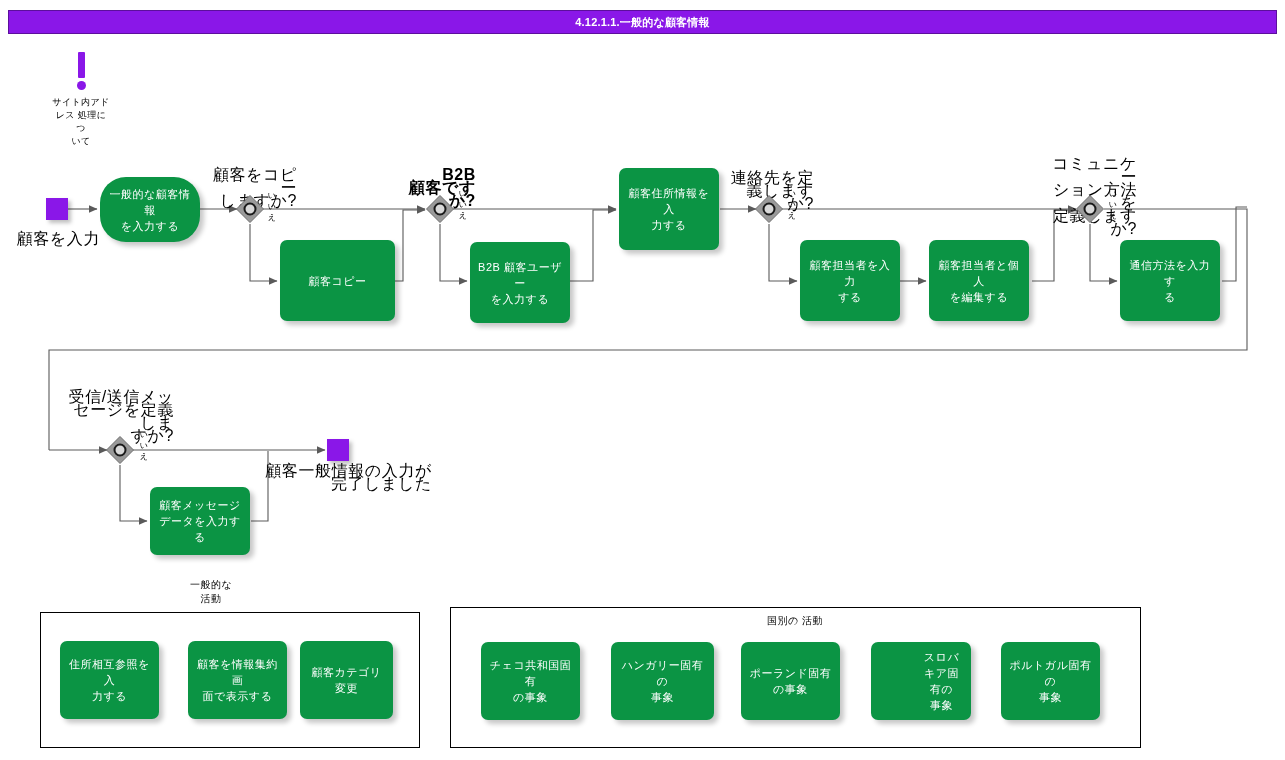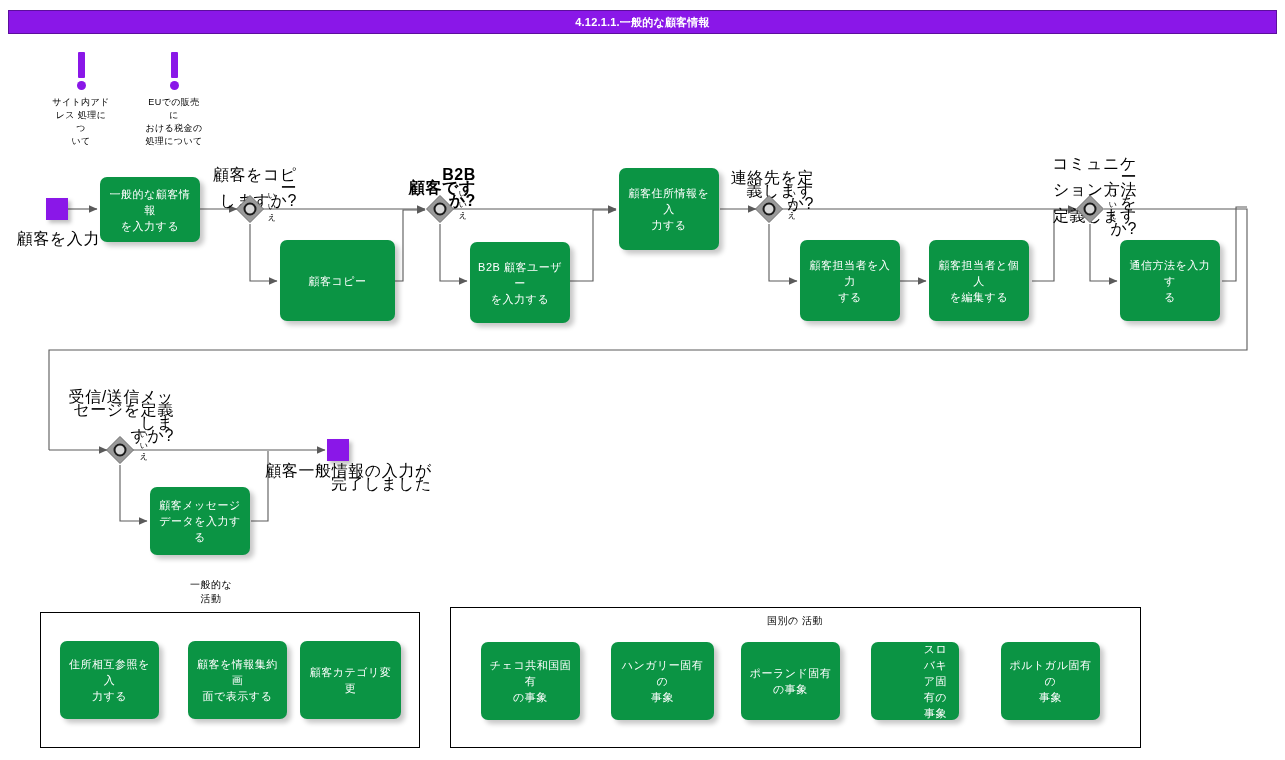--- a/index.html
+++ b/index.html
@@ -121,34 +121,25 @@
   <div class="warn" style="left:51px;top:52px;">
     <div class="bang">
       <div class="bar"></div>
         <div class="dot"></div>
     </div>
     <div class="wtxt" style="white-space:pre-line;">サイト内アド
 レス 処理につ
 いて</div>
   </div>
 
-  <div class="warn" style="left:144px;top:52px;">
-    <div class="bang">
-      <div class="bar"></div>
-        <div class="dot"></div>
-    </div>
-    <div class="wtxt" style="white-space:pre-line;">EUでの販売に
-おける税金の
-処理について</div>
-  </div>
 
   <div class="startnode" style="left:46px;top:198px;"></div>
   <div class="lbl" style="left:14px;top:232px;width:86px;">顧客を入力</div>
 
-  <div class="node" style="left:100px;top:177px;width:100px;height:65px;white-space:pre-line;">一般的な顧客情報
+  <div class="node" style="left:100px;top:177px;width:100px;height:65px;white-space:pre-line;border-radius:26px;">一般的な顧客情報
 を入力する</div>
 
   <div class="lbl" style="left:205px;top:168px;width:92px;white-space:pre-line;">顧客をコピー
 しますか?</div>
   <div class="diamond" style="left:235px;top:194px;">
     <svg class="dshape" viewBox="0 0 30 30" xmlns="http://www.w3.org/2000/svg">
       <polygon points="15,1.5 28.5,15 15,28.5 1.5,15" fill="#9a9a9a" stroke="#6e6e6e" stroke-width="1"></polygon>
       <circle cx="15" cy="15" r="5.5" fill="#d9d9d9" stroke="#1a1a1a" stroke-width="2"></circle>
     </svg>
   </div>
@@ -224,27 +215,27 @@
   <div class="startnode" style="left:327px;top:439px;"></div>
   <div class="lbl" style="left:250px;top:464px;width:182px;">顧客一般情報の入力が完了しました</div>
 
   <div class="grouptitle" style="left:166px;top:578px;width:90px;white-space:pre-line;">一般的な
 活動</div>
   <div class="group" style="left:40px;top:612px;width:380px;height:136px;"></div>
   <div class="node" style="left:60px;top:641px;width:99px;height:78px;white-space:pre-line;">住所相互参照を入
 力する</div>
   <div class="node" style="left:188px;top:641px;width:99px;height:78px;white-space:pre-line;">顧客を情報集約画
 面で表示する</div>
-  <div class="node" style="left:300px;top:641px;width:101px;height:78px;white-space:pre-line;text-align:center;">顧客カテゴリ変更</div>
+  <div class="node" style="left:300px;top:641px;width:93px;height:78px;white-space:pre-line;text-align:center;">顧客カテゴリ変更</div>
 
   <div class="group" style="left:450px;top:607px;width:691px;height:141px;"></div>
   <div class="grouptitle" style="left:730px;top:614px;width:130px;white-space:pre-line;">国別の 活動</div>
   <div class="node" style="left:481px;top:642px;width:99px;height:78px;white-space:pre-line;">チェコ共和国固有
 の事象</div>
   <div class="node" style="left:611px;top:642px;width:103px;height:78px;white-space:pre-line;">ハンガリー固有の
 事象</div>
   <div class="node" style="left:741px;top:642px;width:99px;height:78px;white-space:pre-line;">ポーランド固有の事象</div>
-  <div class="node" style="left:871px;top:642px;width:88px;height:78px;white-space:pre-line;padding-left:48px;">スロバキア固有の
+  <div class="node" style="left:871px;top:642px;width:100px;height:78px;white-space:pre-line;padding-left:48px;">スロバキア固有の
 事象</div>
   <div class="node" style="left:1001px;top:642px;width:99px;height:78px;white-space:pre-line;">ポルトガル固有の
 事象</div>
 
 </div>
 
 </body></html>

